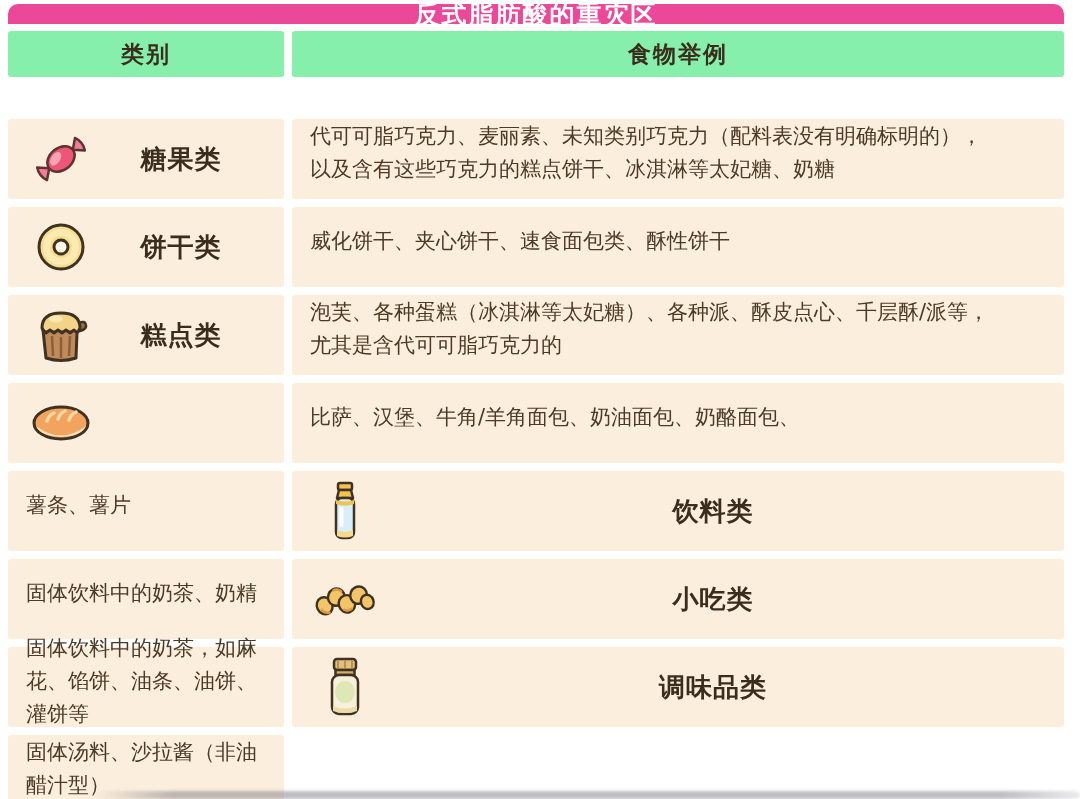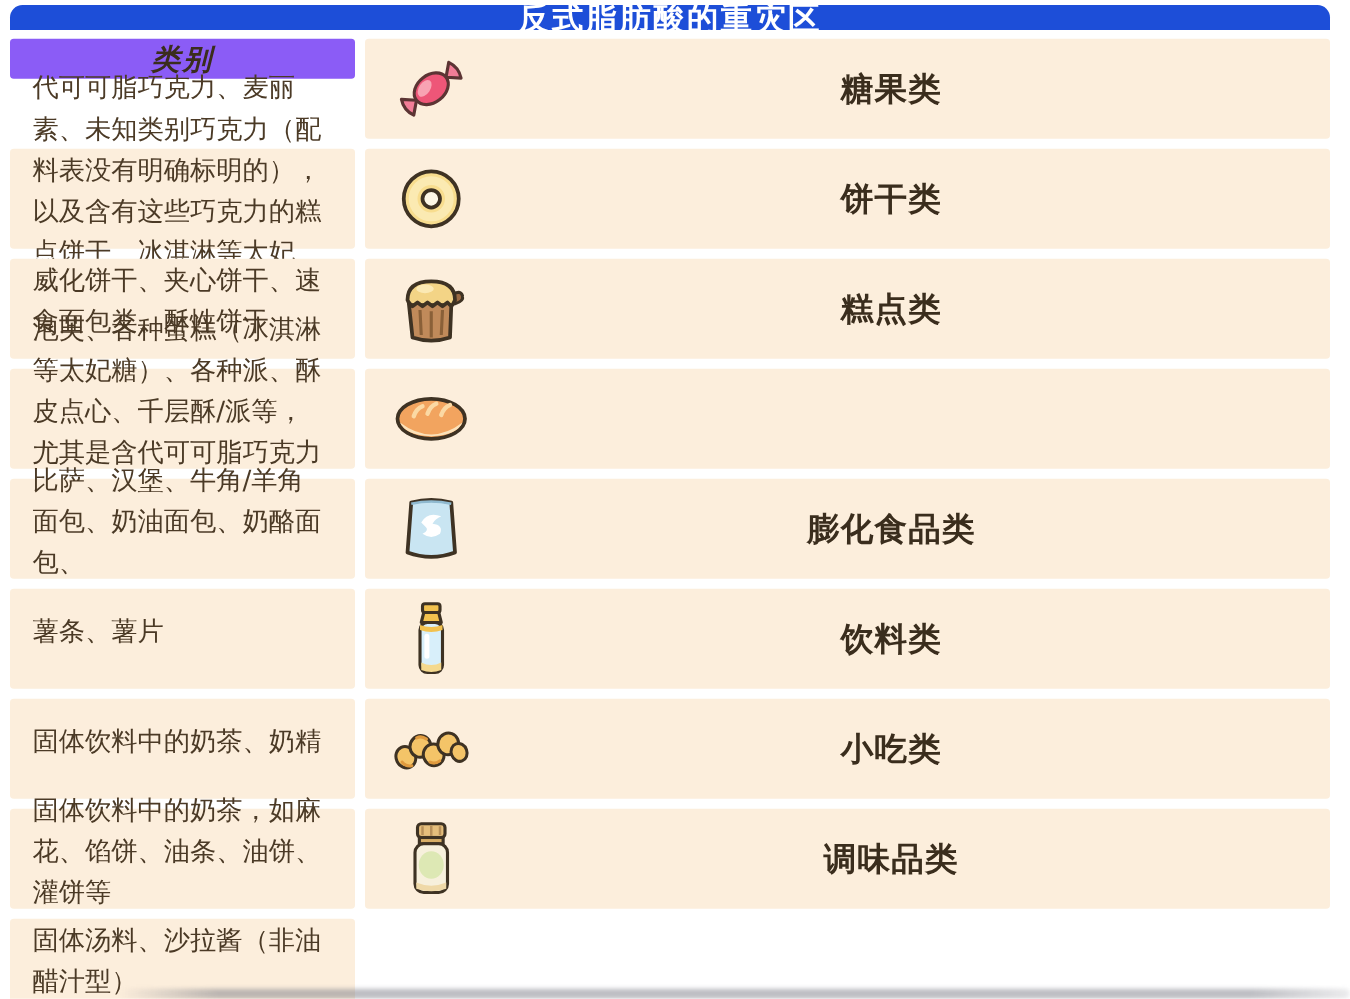--- a/index.html
+++ b/index.html
@@ -2,36 +2,36 @@
 <html><head>
 <meta charset="utf-8">
 <style>
   html,body{margin:0;padding:0;}
   body{
     width:1080px;height:799px;background:#ffffff;position:relative;overflow:hidden;
     font-family:"DejaVu Sans","Liberation Sans",sans-serif;
   }
   .sheet{position:absolute;left:8px;top:4px;width:1056px;}
   .title-bar{
-    height:20px;background:#1d4ed8;border-radius:10px 10px 0 0;
+    height:20px;background:#ec4899;border-radius:10px 10px 0 0;
     display:flex;align-items:center;justify-content:center;
     color:#ffffff;font-weight:bold;font-size:25px;letter-spacing:2px;
   }
   .grid{
     margin-top:7px;
     display:grid;
     grid-template-columns:276px 772px;
     grid-auto-rows:80px;
     gap:8px;
   }
   .grid > div{border-radius:3px;}
   .hdr{
-    height:32px;background:#8b5cf6;
+    height:46px;background:#86efac;
     display:flex;align-items:center;justify-content:center;
-    font-weight:bold;font-size:23px;color:#3a2d1d;letter-spacing:2px;font-style:italic;
+    font-weight:bold;font-size:23px;color:#3a2d1d;letter-spacing:2px;
   }
   .cell{background:#fceedc;}
   .cat{
     display:flex;align-items:center;padding-left:22px;box-sizing:border-box;
   }
   .cat .icon{width:62px;height:62px;flex:0 0 62px;display:flex;align-items:center;justify-content:center;}
   .cat .label{
     flex:1;text-align:center;font-weight:bold;font-size:26px;color:#3a2d1d;
     padding-right:14px;letter-spacing:1px;
   }
@@ -51,20 +51,21 @@
 </head>
 <body>
 
 <div class="sheet">
 
   <div class="title-bar">反式脂肪酸的重灾区</div>
 
   <div class="grid">
 
     <div class="hdr">类别</div>
+    <div class="hdr">食物举例</div>
 
     <div class="cell cat">
       <span class="icon">
         <svg width="58" height="58" viewBox="0 0 58 58">
           <g transform="rotate(-38 29 29)">
             <path d="M14,29 L5,21 Q1,29 5,37 Z" fill="#f27d97" stroke="#5c3434" stroke-width="2.5" stroke-linejoin="round"></path>
             <path d="M44,29 L53,21 Q57,29 53,37 Z" fill="#f27d97" stroke="#5c3434" stroke-width="2.5" stroke-linejoin="round"></path>
             <ellipse cx="29" cy="29" rx="15" ry="11" fill="#ee5678" stroke="#5c3434" stroke-width="2.5"></ellipse>
             <ellipse cx="25" cy="25.5" rx="7.5" ry="4.5" fill="#f8a3b3" transform="rotate(-18 25 25.5)"></ellipse>
           </g>
@@ -124,30 +125,20 @@
         </svg>
       </span>
     </div>
     <div class="cell ex">
       <div>
         <div>比萨、汉堡、牛角/羊角面包、奶油面包、奶酪面包、</div>
         <div></div>
       </div>
     </div>
 
-    <div class="cell cat">
-      <span class="icon">
-        <svg width="56" height="58" viewBox="0 0 56 58">
-          <path d="M12,8 Q28,4 44,8 L47,48 Q28,55 9,48 Z" fill="#c9e5f2" stroke="#3e3223" stroke-width="3" stroke-linejoin="round"></path>
-          <path d="M20,24 Q25,15 36,19 Q31,21 29,25 Q38,26 35,33 Q28,38 21,33 Q27,30 23,27 Z" fill="#ffffff"></path>
-          <path d="M12,9 Q28,5.5 44,9" fill="none" stroke="#8fb9cf" stroke-width="2"></path>
-        </svg>
-      </span>
-      <span class="label">膨化食品类</span>
-    </div>
     <div class="cell ex">
       <div>
         <div>薯条、薯片</div>
         <div></div>
       </div>
     </div>
 
     <div class="cell cat">
       <span class="icon">
         <svg width="40" height="62" viewBox="0 0 40 62">

